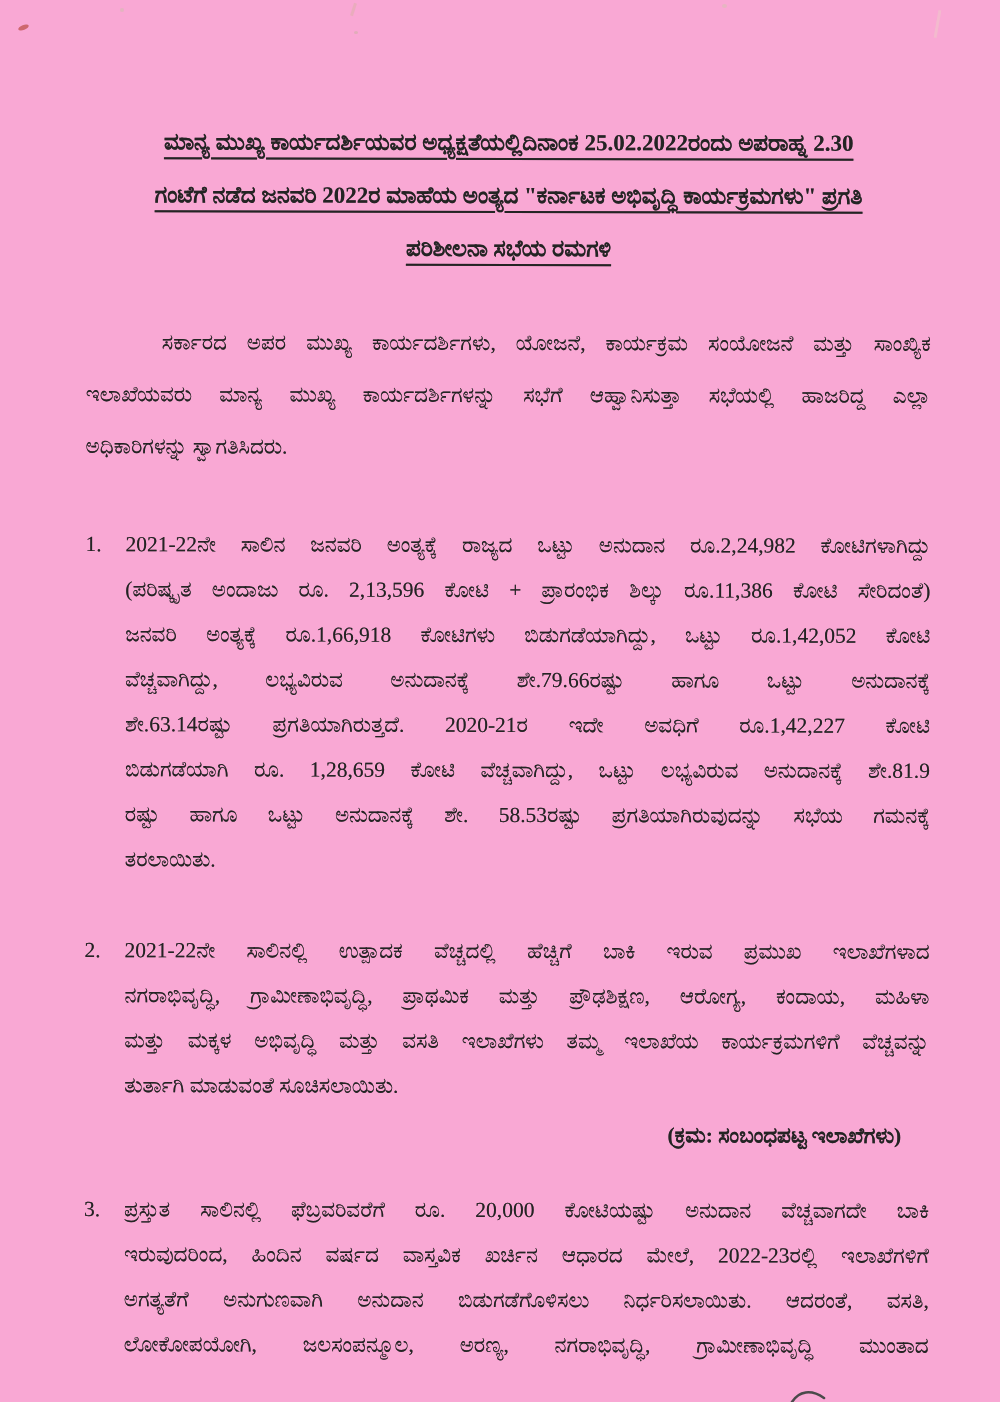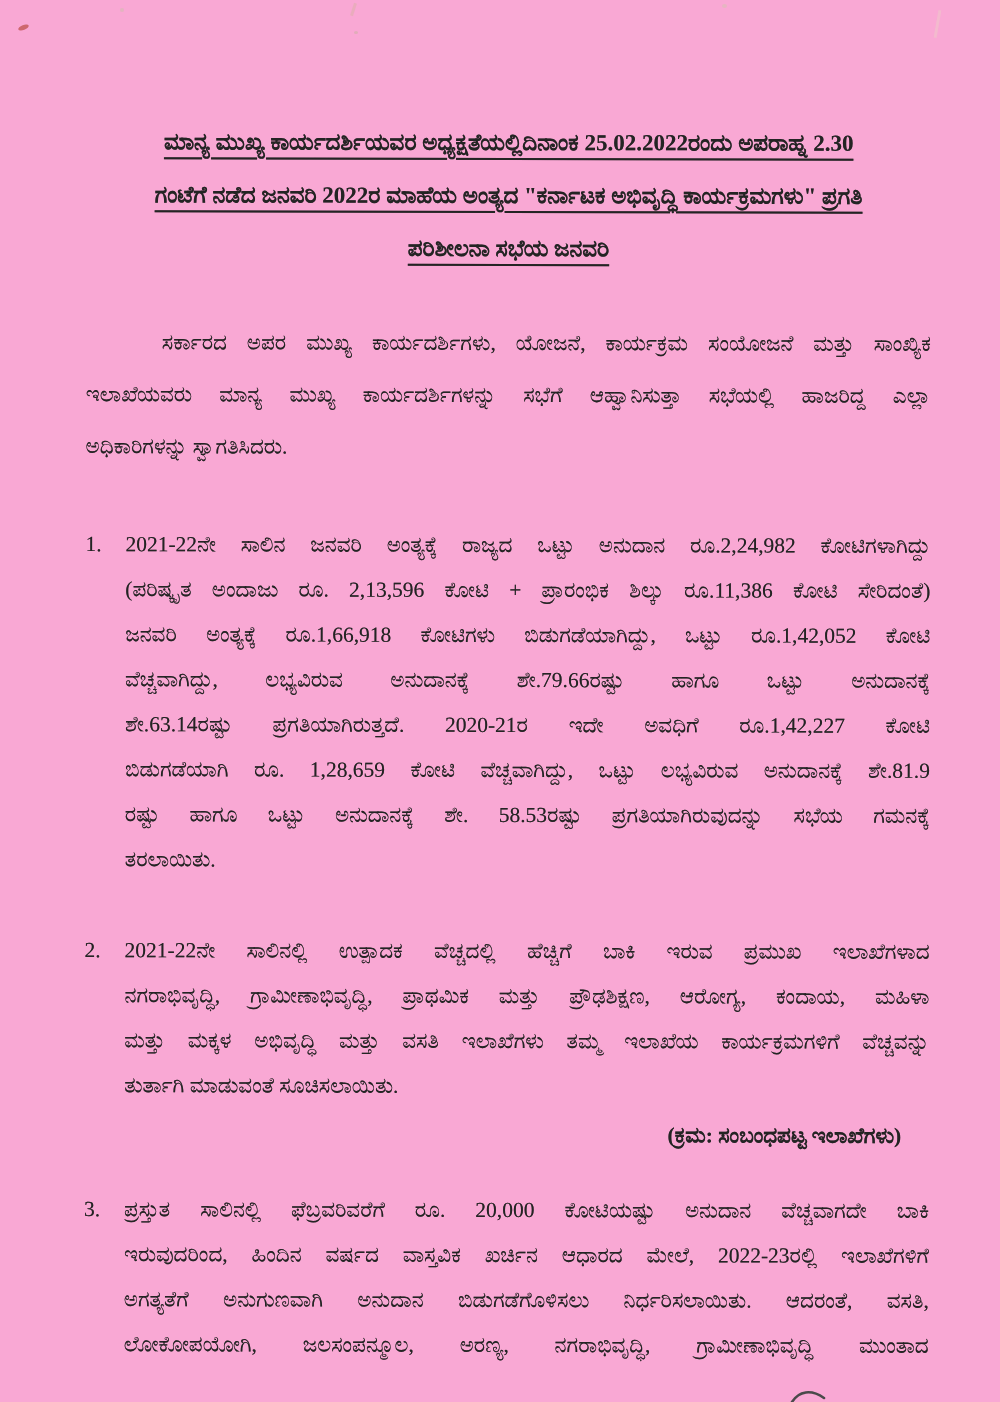--- a/index.html
+++ b/index.html
@@ -81,21 +81,21 @@
   <div class="content">
 
     <header class="title-block">
       <div class="title-line">
         <span class="u">ಮಾನ್ಯ ಮುಖ್ಯ ಕಾರ್ಯದರ್ಶಿಯವರ ಅಧ್ಯಕ್ಷತೆಯಲ್ಲಿದಿನಾಂಕ 25.02.2022ರಂದು ಅಪರಾಹ್ನ 2.30</span>
       </div>
       <div class="title-line">
         <span class="u">ಗಂಟೆಗೆ ನಡೆದ ಜನವರಿ 2022ರ ಮಾಹೆಯ ಅಂತ್ಯದ "ಕರ್ನಾಟಕ ಅಭಿವೃದ್ಧಿ ಕಾರ್ಯಕ್ರಮಗಳು" ಪ್ರಗತಿ</span>
       </div>
       <div class="title-line">
-        <span class="u">ಪರಿಶೀಲನಾ ಸಭೆಯ ಜನವರಿ</span>
+        <span class="u">ಪರಿಶೀಲನಾ ಸಭೆಯ ರಮಗಳಿ</span>
       </div>
     </header>
 
     <section class="intro">
       <div class="line first">ಸರ್ಕಾರದ ಅಪರ ಮುಖ್ಯ ಕಾರ್ಯದರ್ಶಿಗಳು, ಯೋಜನೆ, ಕಾರ್ಯಕ್ರಮ ಸಂಯೋಜನೆ ಮತ್ತು ಸಾಂಖ್ಯಿಕ</div>
       <div class="line">ಇಲಾಖೆಯವರು ಮಾನ್ಯ ಮುಖ್ಯ ಕಾರ್ಯದರ್ಶಿಗಳನ್ನು ಸಭೆಗೆ ಆಹ್ವಾನಿಸುತ್ತಾ ಸಭೆಯಲ್ಲಿ ಹಾಜರಿದ್ದ ಎಲ್ಲಾ</div>
       <div class="line last">ಅಧಿಕಾರಿಗಳನ್ನು ಸ್ವಾಗತಿಸಿದರು.</div>
     </section>
 
     <section class="item item-1">

